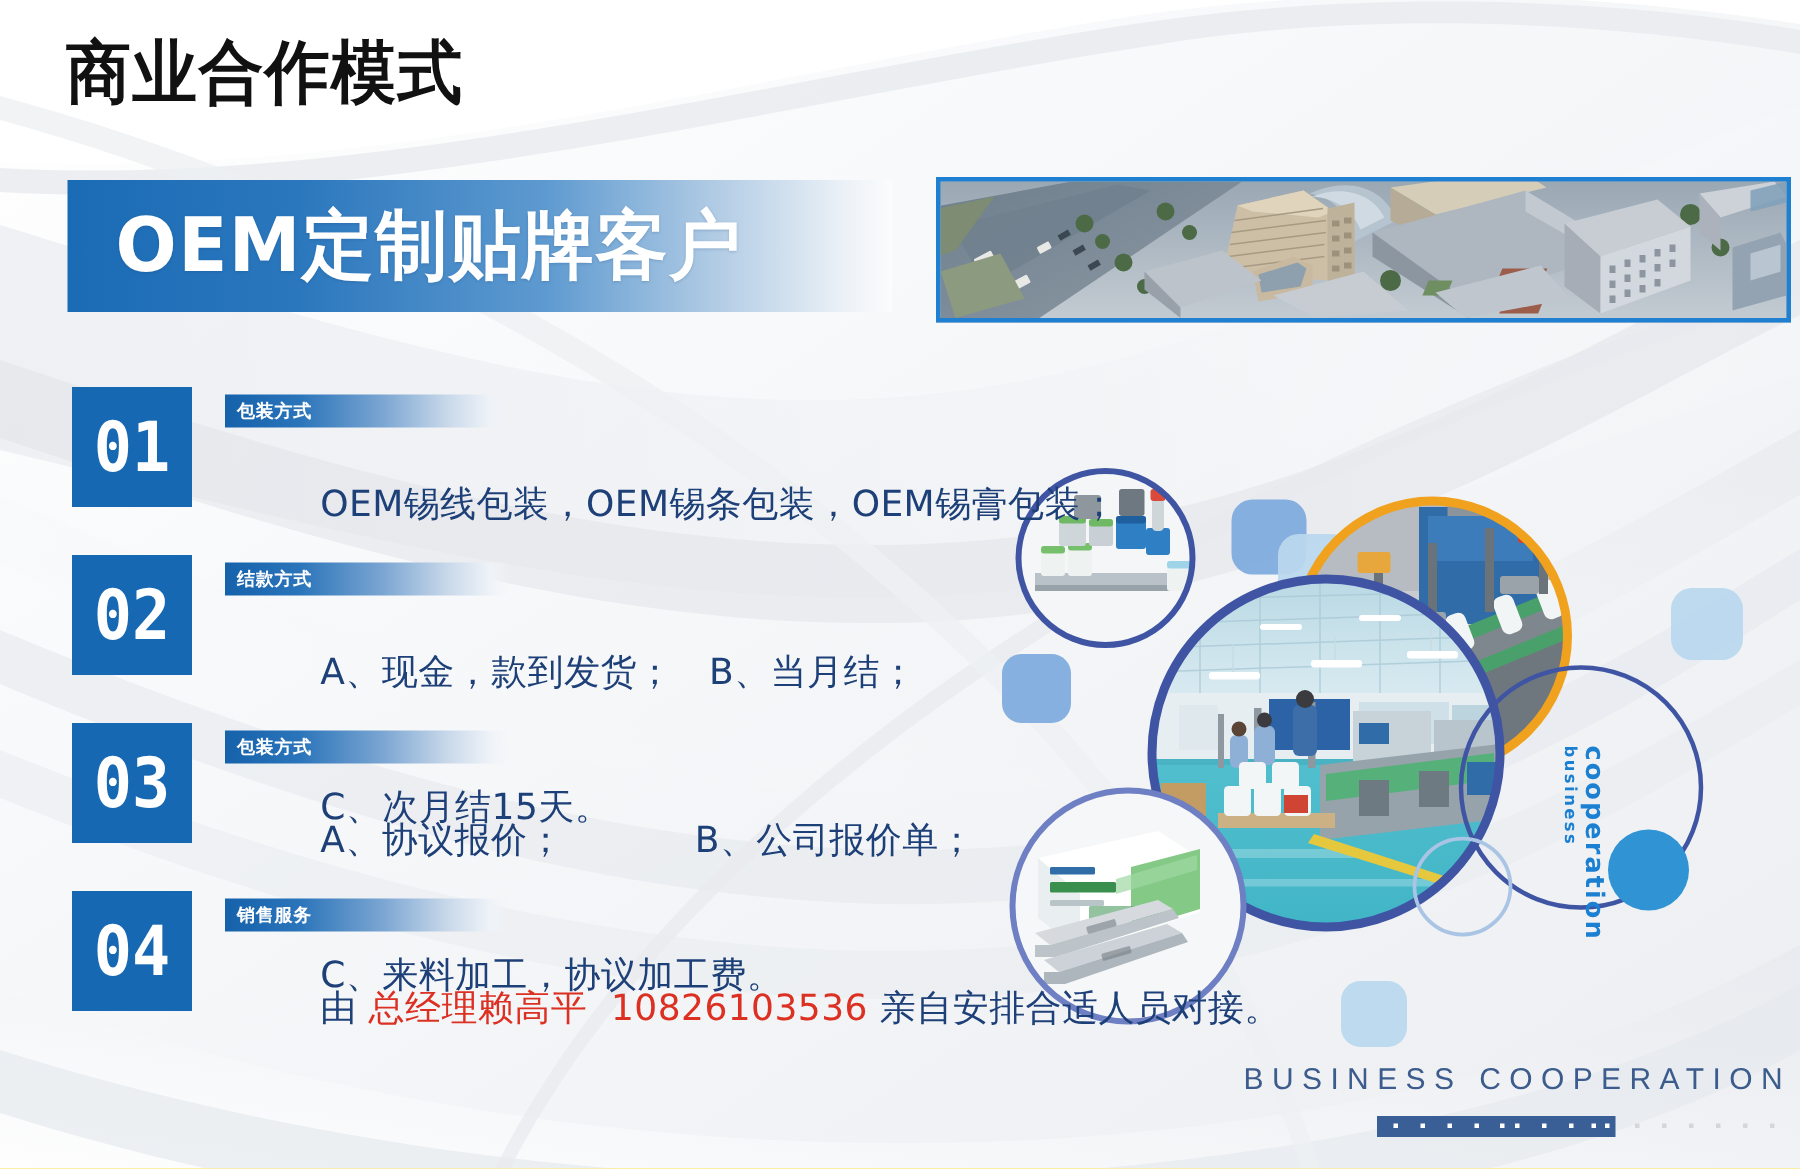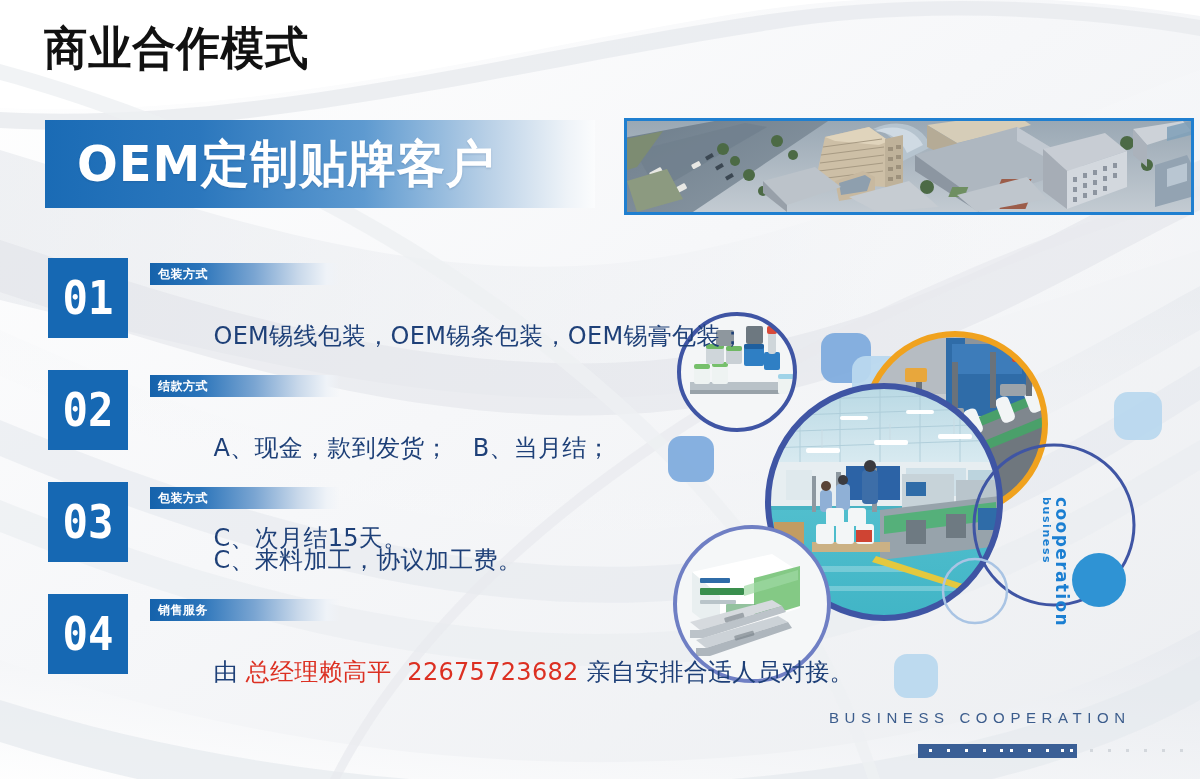--- a/index.html
+++ b/index.html
@@ -77,21 +77,21 @@
   .vert-text{
     position:absolute;transform-origin:left top;
     font-family:"DejaVu Sans","Liberation Sans",sans-serif;
     font-weight:bold;color:#1b7fd2;letter-spacing:2px;
     white-space:nowrap;
   }
 
   
   .bc-text{
     position:absolute;left:829px;top:709px;
-    font-size:15px;color:#3b5c8c;letter-spacing:5.6px;font-weight:normal;
+    font-size:20px;color:#3b5c8c;letter-spacing:5.6px;font-weight:normal;
     font-family:"Liberation Sans","DejaVu Sans",sans-serif;white-space:nowrap;
   }
   .dot-bar{
     position:absolute;left:918px;top:744px;width:159px;height:14px;background:#3a5f96;
   }
 </style>
 </head>
 <body>
 
 <div id="stage">
@@ -517,35 +517,38 @@
 
   <div class="item" style="top:482px;">
     <div class="numbox">
       <div class="num">03</div>
     </div>
     <div class="badge">
       <span class="bl">包装方式</span>
     </div>
     <div class="lines">
       <div class="ln">
+        <span class="navy">A、协议报价；           B、公司报价单；</span>
+      </div>
+      <div class="ln">
         <span class="navy">C、来料加工，协议加工费。</span>
       </div>
     </div>
   </div>
 
   <div class="item" style="top:594px;">
     <div class="numbox">
       <div class="num">04</div>
     </div>
     <div class="badge">
       <span class="bl">销售服务</span>
     </div>
     <div class="lines">
       <div class="ln">
-        <span class="navy">由 </span><span class="red">总经理赖高平  22675723682</span><span class="navy"> 亲自安排合适人员对接。</span>
+        <span class="navy">由 </span><span class="red">总经理赖高平  10826103536</span><span class="navy"> 亲自安排合适人员对接。</span>
       </div>
     </div>
   </div>
 
   <div class="bc-text">BUSINESS COOPERATION</div>
   <div class="dot-bar"></div>
   <svg class="bg-layer" viewBox="0 0 1200 779" preserveAspectRatio="none">
     <g fill="#ffffff">
       <rect x="929" y="749" width="3" height="3"></rect>
         <rect x="947" y="749" width="3" height="3"></rect>

